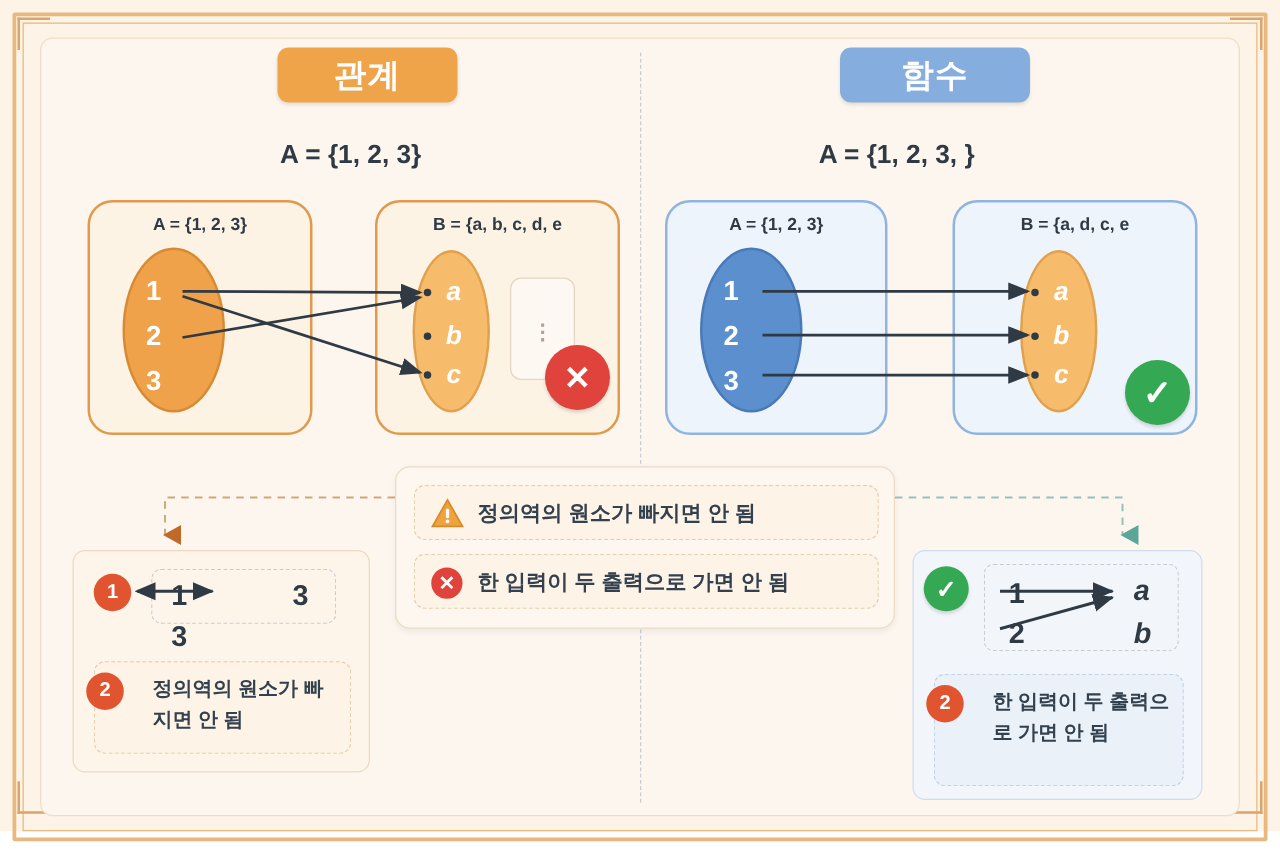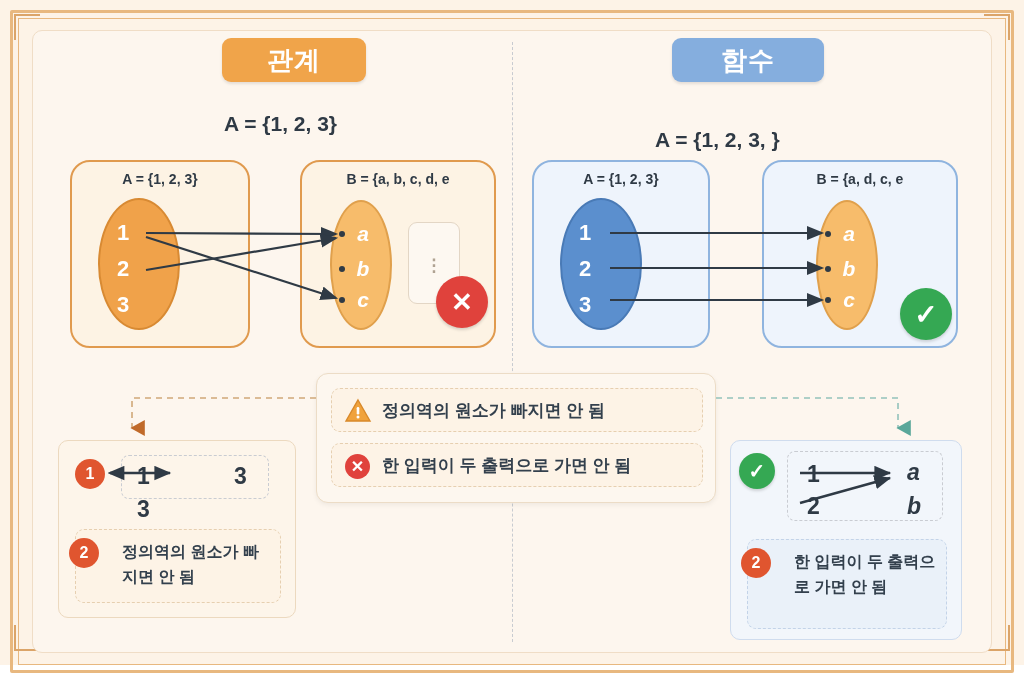--- a/index.html
+++ b/index.html
@@ -80,21 +80,21 @@
   .title-right { left: 672px; width: 152px; background: #85aede; }
 
   .set-eq {
     position: absolute;
     font-size: 21px;
     font-weight: bold;
     color: #2f3a45;
     white-space: nowrap;
   }
   .set-eq.left  { left: 224px; top: 112px; }
-  .set-eq.right { left: 655px; top: 128px; }
+  .set-eq.right { left: 655px; top: 112px; }
 
   
   .rbox {
     position: absolute;
     border-radius: 20px;
     box-sizing: border-box;
   }
   .rbox.orange { border: 2px solid #e09a4e; background: #fdf3e4; }
   .rbox.blue   { border: 2px solid #8fb4df; background: #eef4fc; }
 

